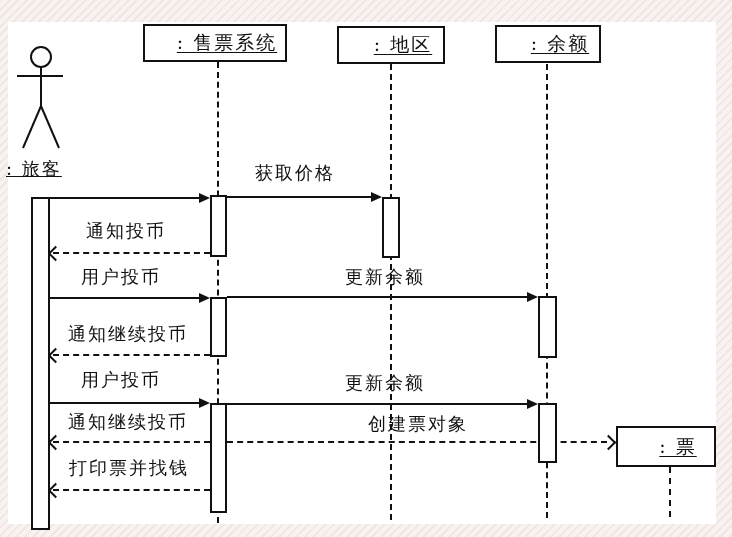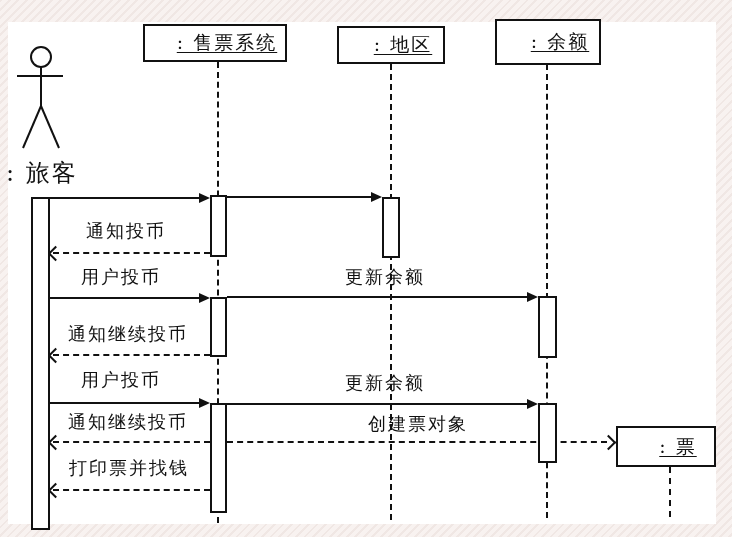--- a/index.html
+++ b/index.html
@@ -42,21 +42,21 @@
   .head-open-r{
     position:absolute;width:9px;height:9px;
     border-top:2px solid #111;border-right:2px solid #111;
     transform:rotate(45deg);
   }
   .mlabel{
     position:absolute;transform:translateX(-50%);
     font-size:18px;letter-spacing:2px;white-space:nowrap;line-height:22px;
   }
   .actor-label{
-    position:absolute;font-size:24px;letter-spacing:2px;white-space:nowrap;
+    position:absolute;font-size:18px;letter-spacing:2px;white-space:nowrap;text-decoration:underline;
   }
   svg line, svg circle{stroke:#111;stroke-width:2;fill:none;}
 </style>
 </head>
 <body>
 
 <div class="stage">
   <div class="paper"></div>
 
   <svg style="position:absolute;left:10px;top:42px" width="64" height="110" viewBox="0 0 64 110">
@@ -67,21 +67,21 @@
     <line x1="31" y1="64" x2="49" y2="106"></line>
   </svg>
   <div class="actor-label" style="left:6px;top:157px">: 旅客</div>
 
   <div class="obj-box" style="left:143px;top:24px;width:144px;height:38px">
     <span class="obj-label">: 售票系统</span>
   </div>
   <div class="obj-box" style="left:337px;top:26px;width:108px;height:38px">
     <span class="obj-label">: 地区</span>
   </div>
-  <div class="obj-box" style="left:495px;top:19px;width:106px;height:46px">
+  <div class="obj-box" style="left:495px;top:25px;width:106px;height:38px">
     <span class="obj-label">: 余额</span>
   </div>
   <div class="obj-box" style="left:616px;top:426px;width:100px;height:41px">
     <span class="obj-label">: 票</span>
   </div>
 
   <div class="lifeline" style="left:217px;top:62px;height:461px"></div>
   <div class="lifeline" style="left:390px;top:64px;height:456px"></div>
   <div class="lifeline" style="left:546px;top:64px;height:454px"></div>
   <div class="lifeline" style="left:669px;top:467px;height:50px"></div>
@@ -120,20 +120,21 @@
   <div class="head-open-l" style="left:50px;top:485px"></div>
 
   <div class="act-bar" style="left:31px;top:197px;width:15px;height:329px"></div>
   <div class="act-bar" style="left:210px;top:195px;width:13px;height:58px"></div>
   <div class="act-bar" style="left:210px;top:297px;width:13px;height:56px"></div>
   <div class="act-bar" style="left:210px;top:403px;width:13px;height:106px"></div>
   <div class="act-bar" style="left:382px;top:197px;width:14px;height:57px"></div>
   <div class="act-bar" style="left:538px;top:296px;width:15px;height:58px"></div>
   <div class="act-bar" style="left:538px;top:403px;width:15px;height:56px"></div>
 
+  <div class="mlabel" style="left:295px;top:162px">获取价格</div>
   <div class="mlabel" style="left:126px;top:220px">通知投币</div>
   <div class="mlabel" style="left:121px;top:266px">用户投币</div>
   <div class="mlabel" style="left:385px;top:266px">更新余额</div>
   <div class="mlabel" style="left:128px;top:323px">通知继续投币</div>
   <div class="mlabel" style="left:121px;top:369px">用户投币</div>
   <div class="mlabel" style="left:385px;top:372px">更新余额</div>
   <div class="mlabel" style="left:128px;top:411px">通知继续投币</div>
   <div class="mlabel" style="left:129px;top:457px">打印票并找钱</div>
   <div class="mlabel" style="left:418px;top:413px">创建票对象</div>
 </div>

